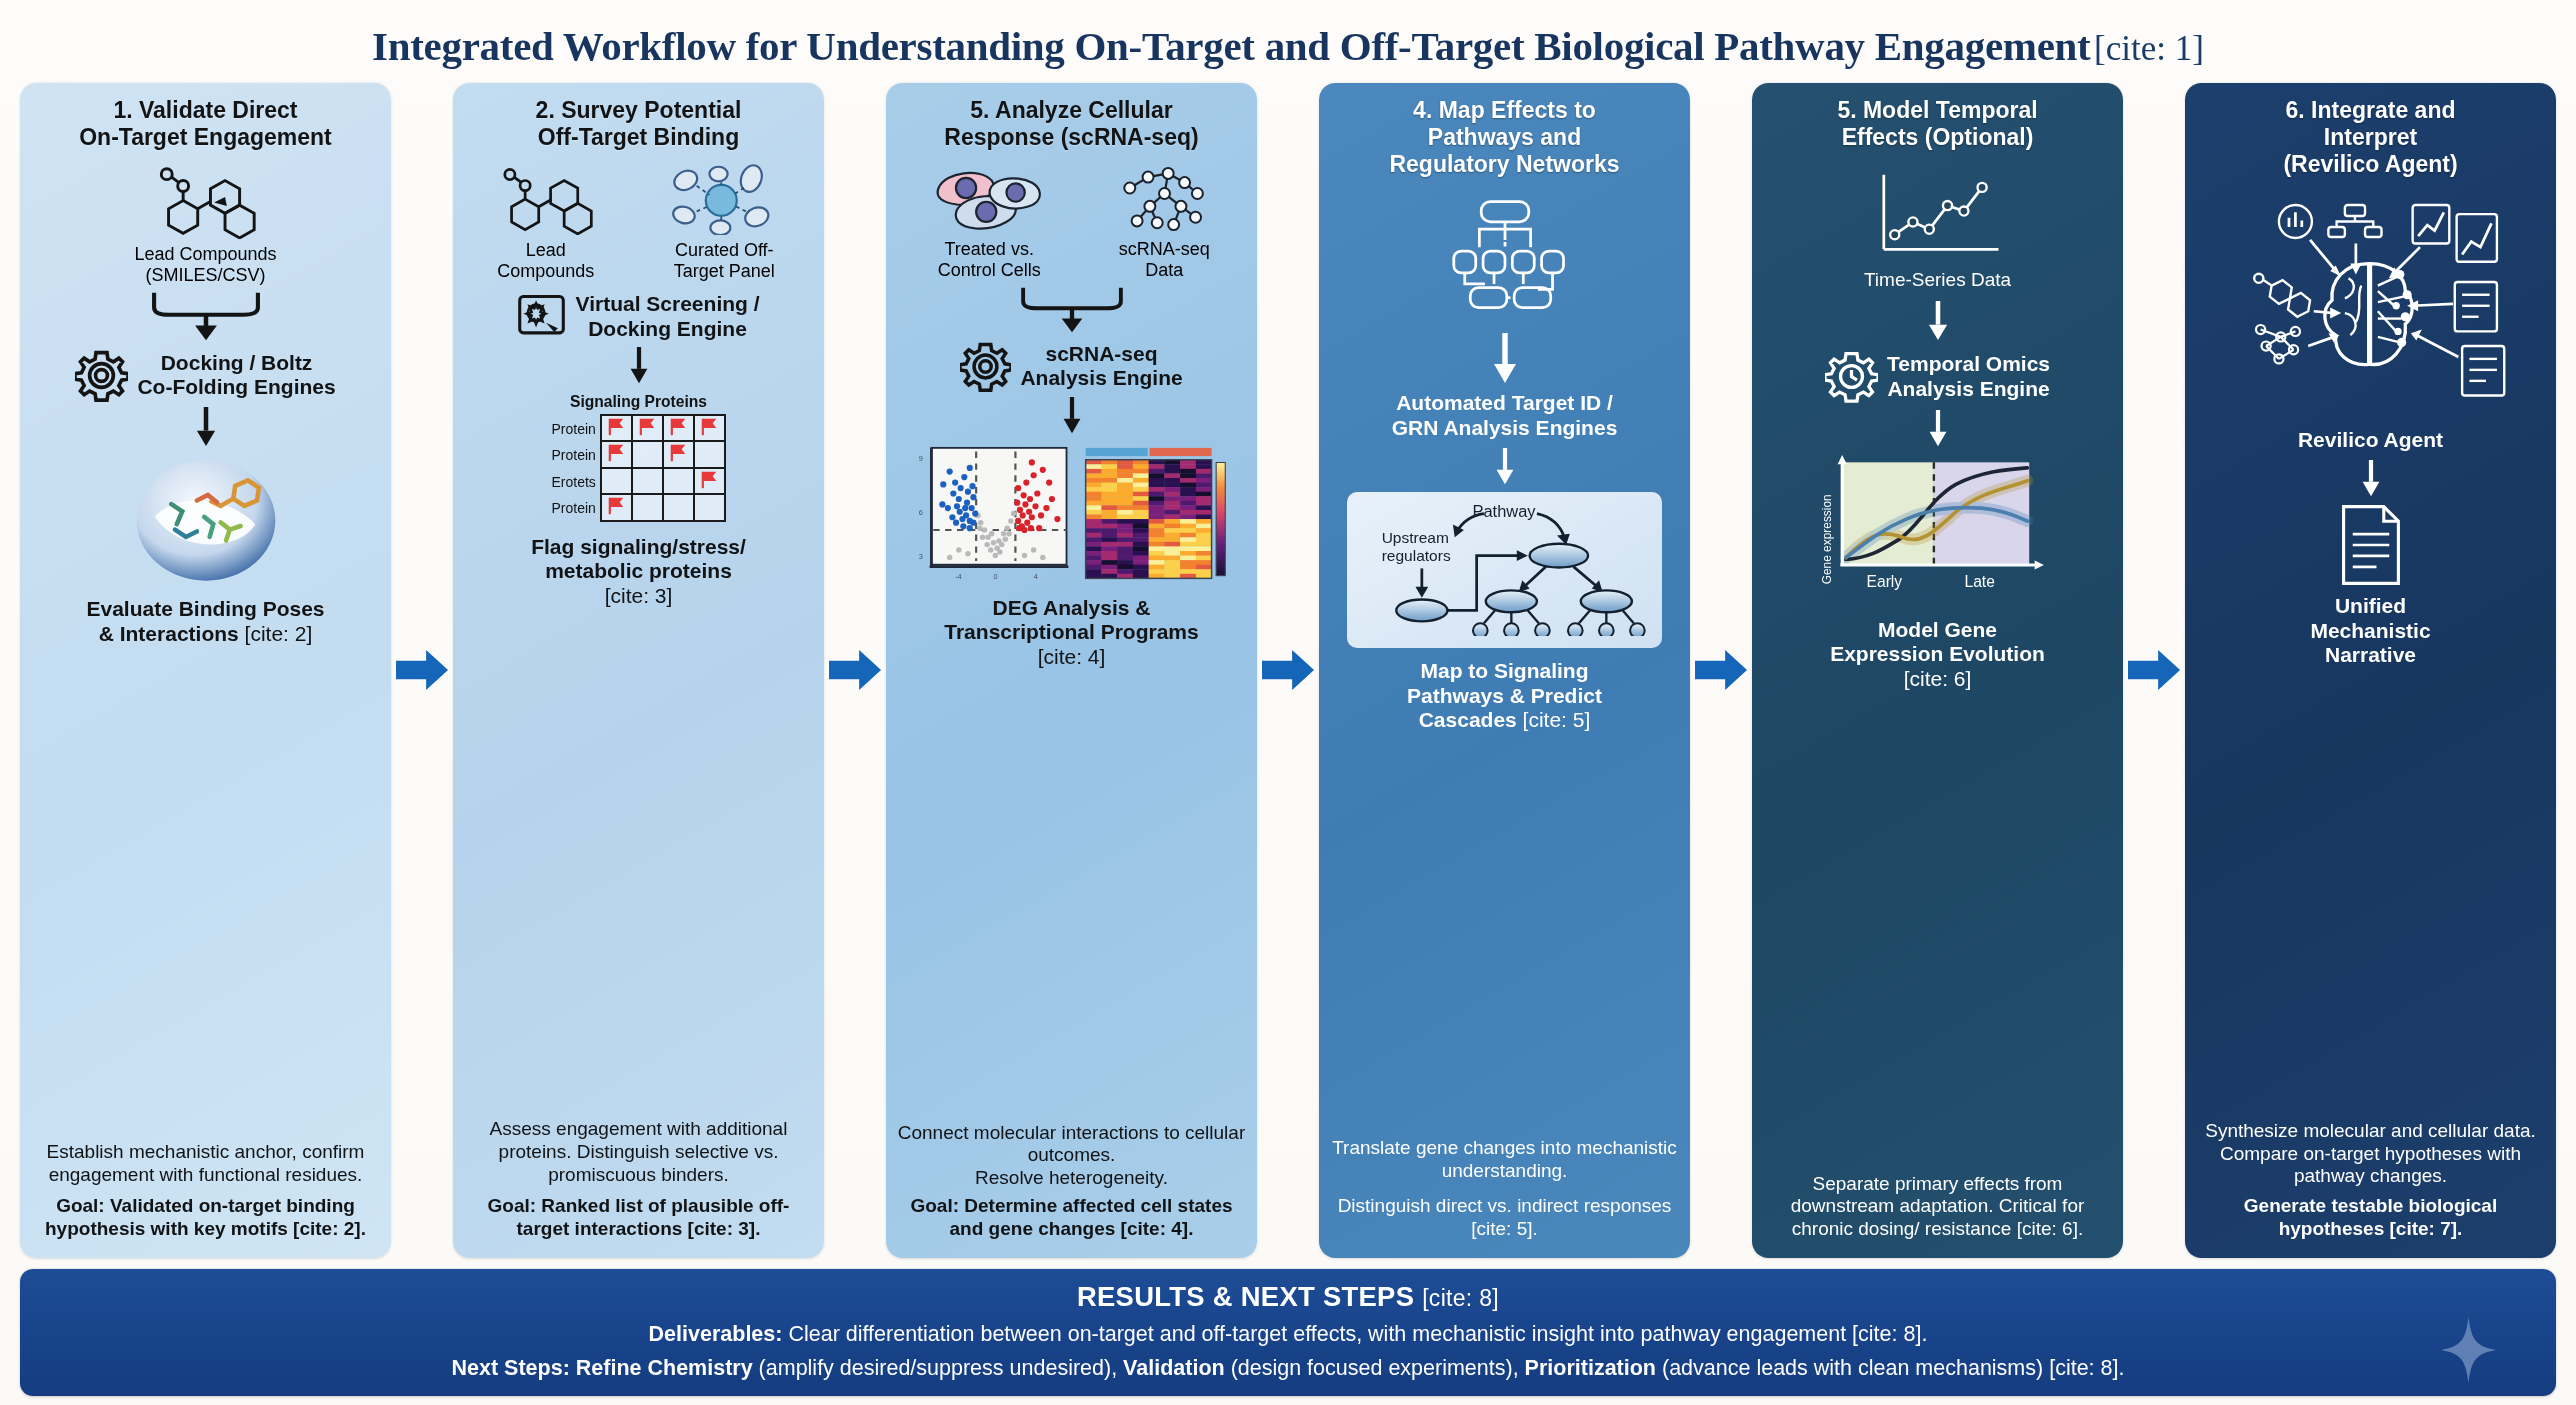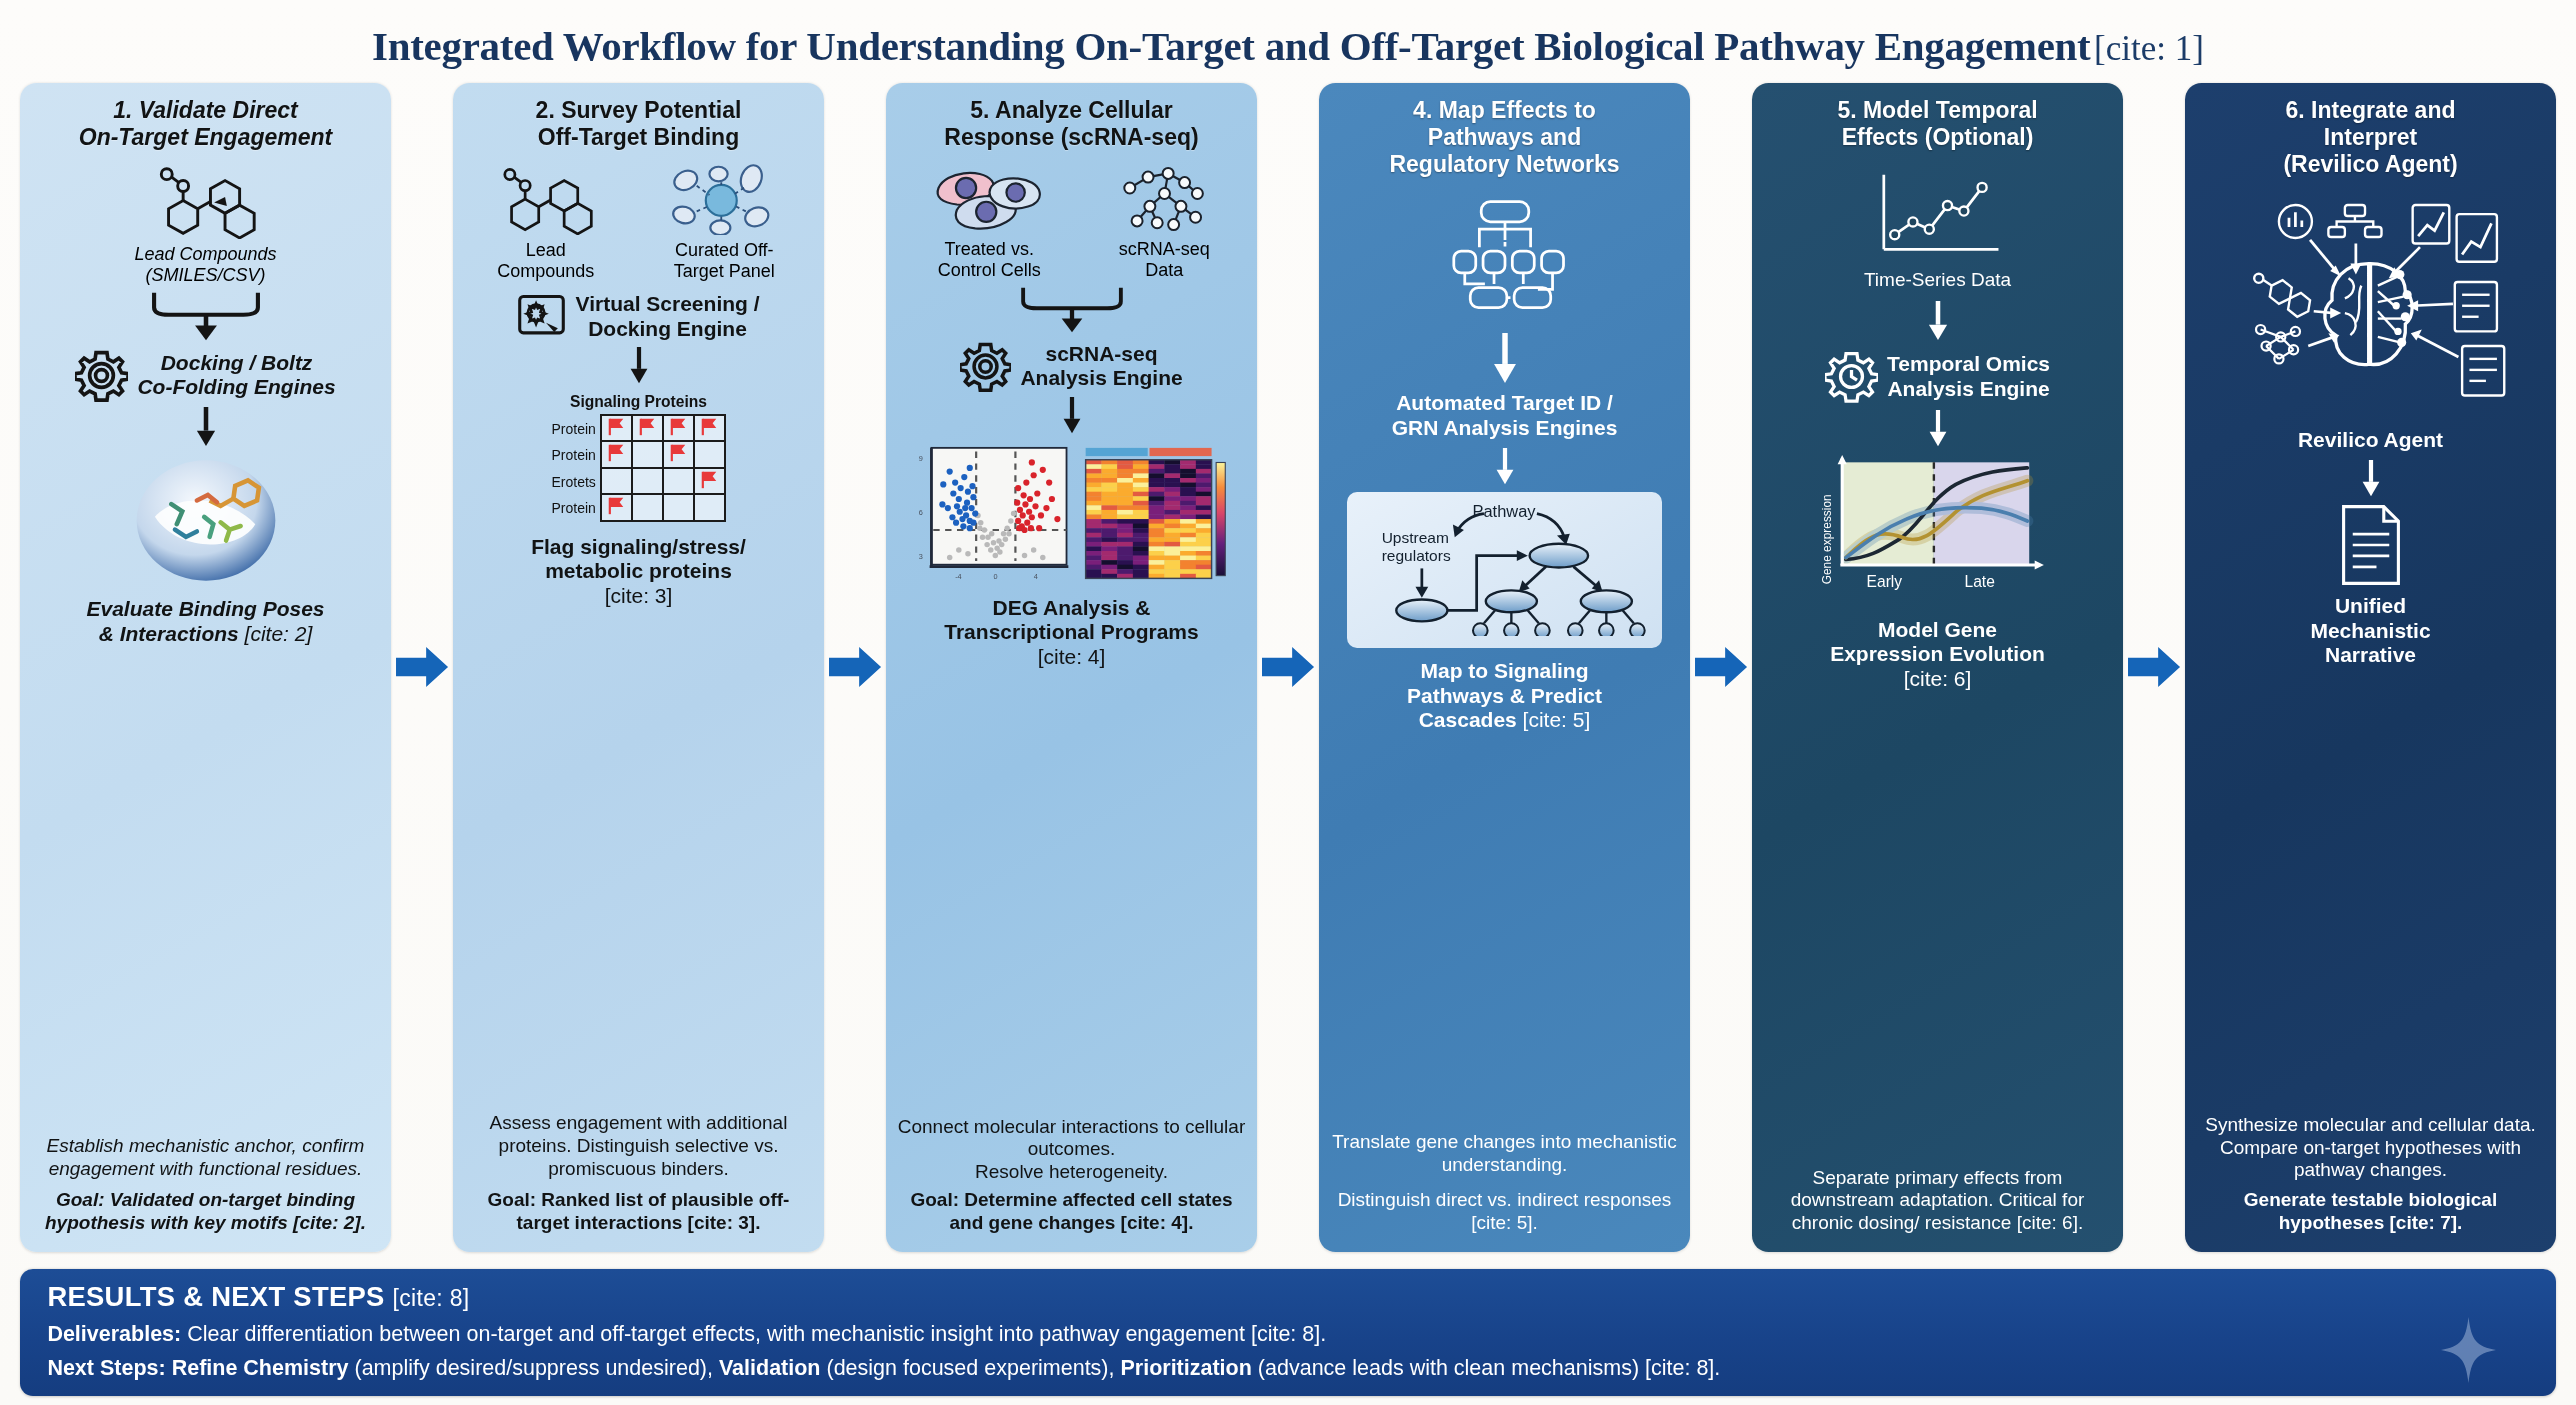--- a/index.html
+++ b/index.html
@@ -37,21 +37,21 @@
 
   .col {
     flex: 1 1 0;
     border-radius: 16.5px;
     padding: 14.6px 11px 12.8px 11px;
     display: flex; flex-direction: column; align-items: center;
     position: relative;
     box-shadow: 0 0.9px 2.7px rgba(0,0,0,.13);
     overflow: hidden;
   }
-  .c1 { background: linear-gradient(150deg,#cfe3f3 0%,#c3dcf0 55%,#cfe5f5 100%); font-style: italic; }
+  .c1 { background: linear-gradient(150deg,#cfe3f3 0%,#c3dcf0 55%,#cfe5f5 100%); }
   .c2 { background: linear-gradient(150deg,#c2dcf0 0%,#b5d3ec 55%,#c2dcf0 100%); }
   .c3 { background: linear-gradient(150deg,#a8cde9 0%,#98c3e5 55%,#a9cee9 100%); }
   .c4 { background: linear-gradient(150deg,#4b88bd 0%,#3f7cb3 55%,#4a88bc 100%); }
   .c5 { background: linear-gradient(150deg,#255070 0%,#1d4763 55%,#24506f 100%); }
   .c6 { background: linear-gradient(150deg,#1d3f6d 0%,#17375f 55%,#1d3f6d 100%); }
 
   .col.dark, .col.dark * { color: #ffffff; }
   .col.light .h, .col.light .sub, .col.light .body { color: #111314; }
 
   .arrow-gap {
@@ -102,25 +102,25 @@
     background: rgba(255,255,255,.55);
     text-align:center; vertical-align:middle;
     padding:0;
   }
 
   
   .plots { display:flex; align-items:center; justify-content:center; gap:9.1px; width:100%; }
 
   
   .results {
-    margin-top: 17px;
+    margin-top: 11px;
     background: linear-gradient(180deg,#1d4d96 0%,#18438a 55%,#153d80 100%);
     border-radius: 12.8px;
     padding: 12.8px 27.4px 14.6px 27.4px;
-    color: #fff; text-align:left;
+    color: #fff; text-align:center;
     position: relative;
     box-shadow: 0 0.9px 2.7px rgba(0,0,0,.2);
   }
   .r-title { font-size: 27.4px; font-weight: bold; letter-spacing:0.3px; }
   .r-title .rc { font-size: 23px; font-weight: normal; }
   .r-line { font-size: 21.5px; margin-top: 8.2px; line-height:1.2; }
   .sparkle {
     position:absolute; right: 59px; bottom: 12.8px;
     width: 57px; height: 66px; opacity:.55;
   }

